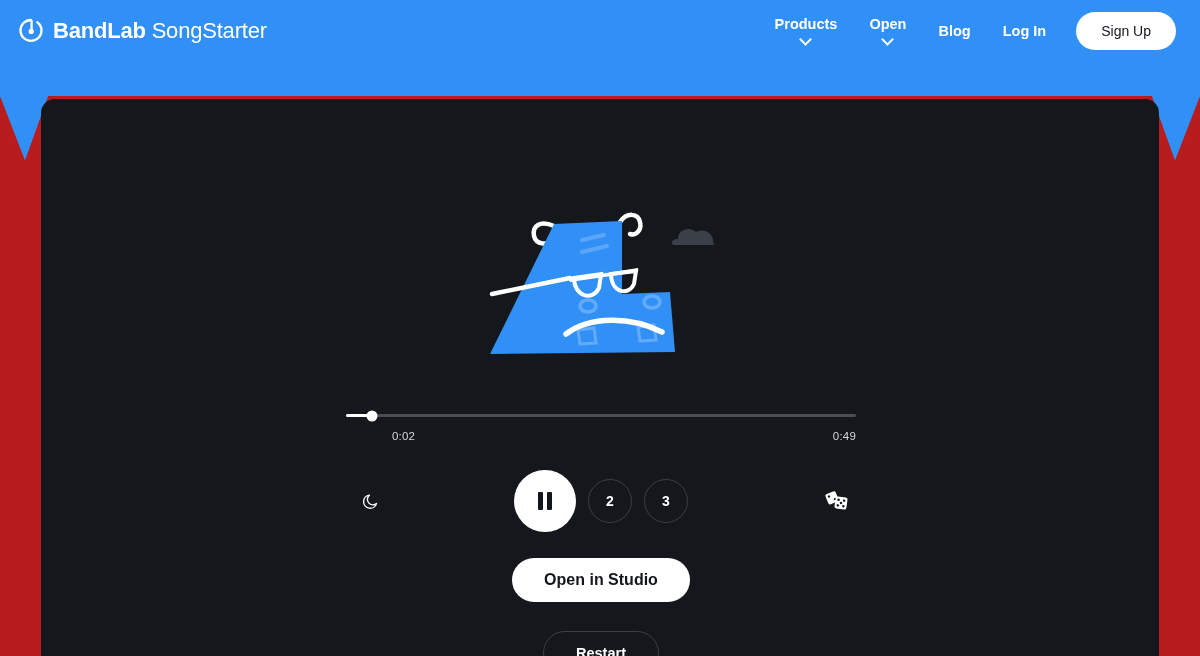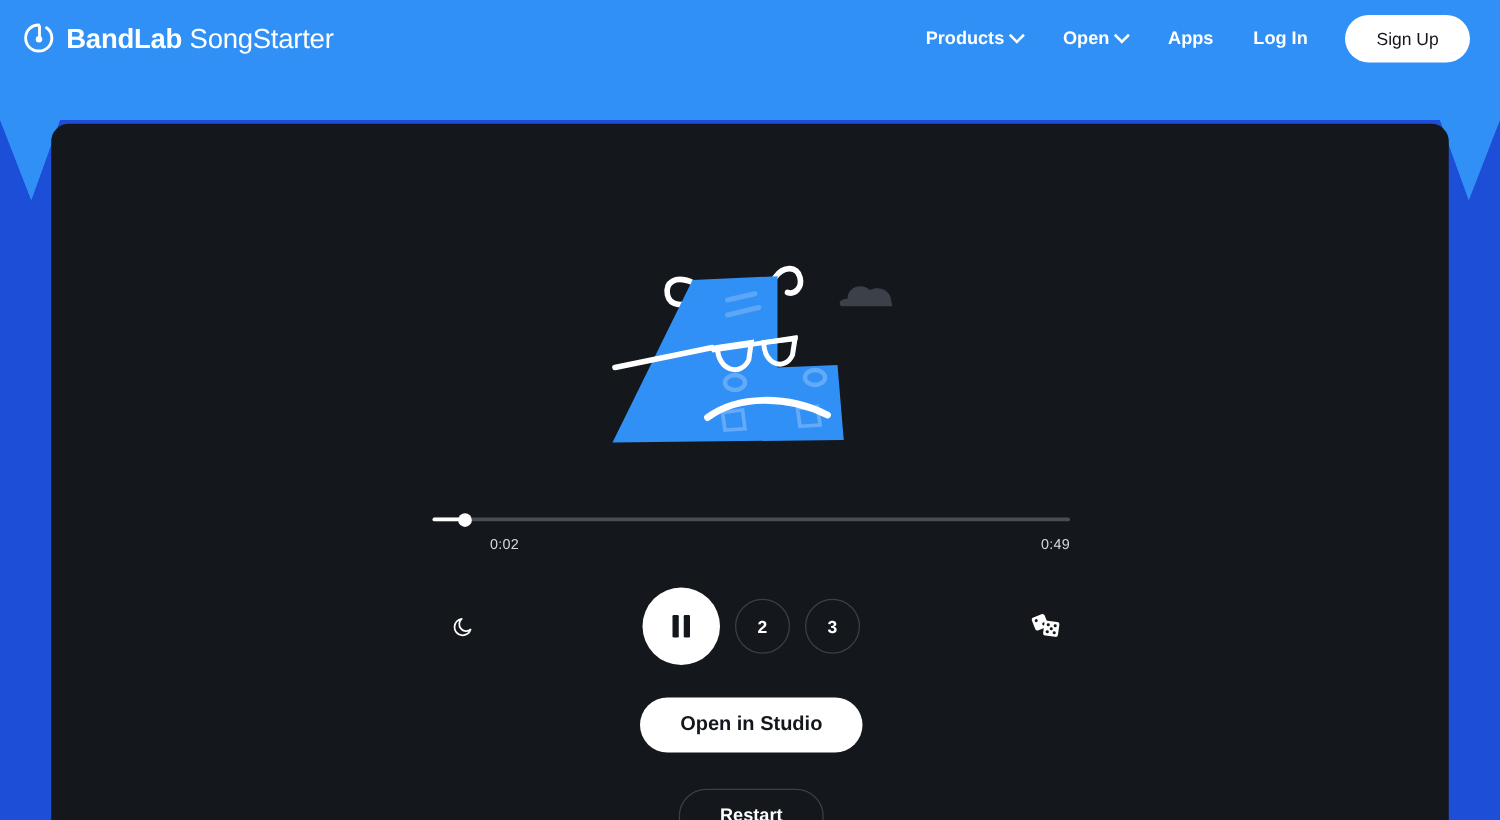--- a/index.html
+++ b/index.html
@@ -9,21 +9,21 @@
     height: 656px;
     overflow: hidden;
     background: #000000;
     font-family: "Liberation Sans", sans-serif;
   }
 
   .page {
     position: relative;
     width: 1200px;
     height: 656px;
-    background: #1d4ed8;
+    background: #b91c1c;
     overflow: hidden;
   }
 
   
   .header-bg {
     position: absolute;
     left: 0; top: 0;
     width: 1200px;
     height: 200px;
     z-index: 1;
@@ -69,20 +69,21 @@
   .nav-item {
     display: flex;
     align-items: center;
     gap: 6px;
     color: #ffffff;
     font-size: 14.5px;
     font-weight: 600;
     padding: 8px 16px;
     cursor: pointer;
     white-space: nowrap;
+    flex-direction: column;
   }
   .chev {
     display: inline-block;
     width: 9px; height: 9px;
     border-right: 2px solid #ffffff;
     border-bottom: 2px solid #ffffff;
     transform: translateY(-3px) rotate(45deg);
   }
   .signup-btn {
     margin-left: 14px;
@@ -284,21 +285,21 @@
     <div class="nav-right">
       <div class="nav-item">
         <span>Products</span>
         <i class="chev"></i>
       </div>
       <div class="nav-item">
         <span>Open</span>
         <i class="chev"></i>
       </div>
       <div class="nav-item">
-        <span>Apps</span>
+        <span>Blog</span>
       </div>
       <div class="nav-item">
         <span>Log In</span>
       </div>
       <button class="signup-btn">Sign Up</button>
     </div>
   </div>
 
   <div class="card">
 

